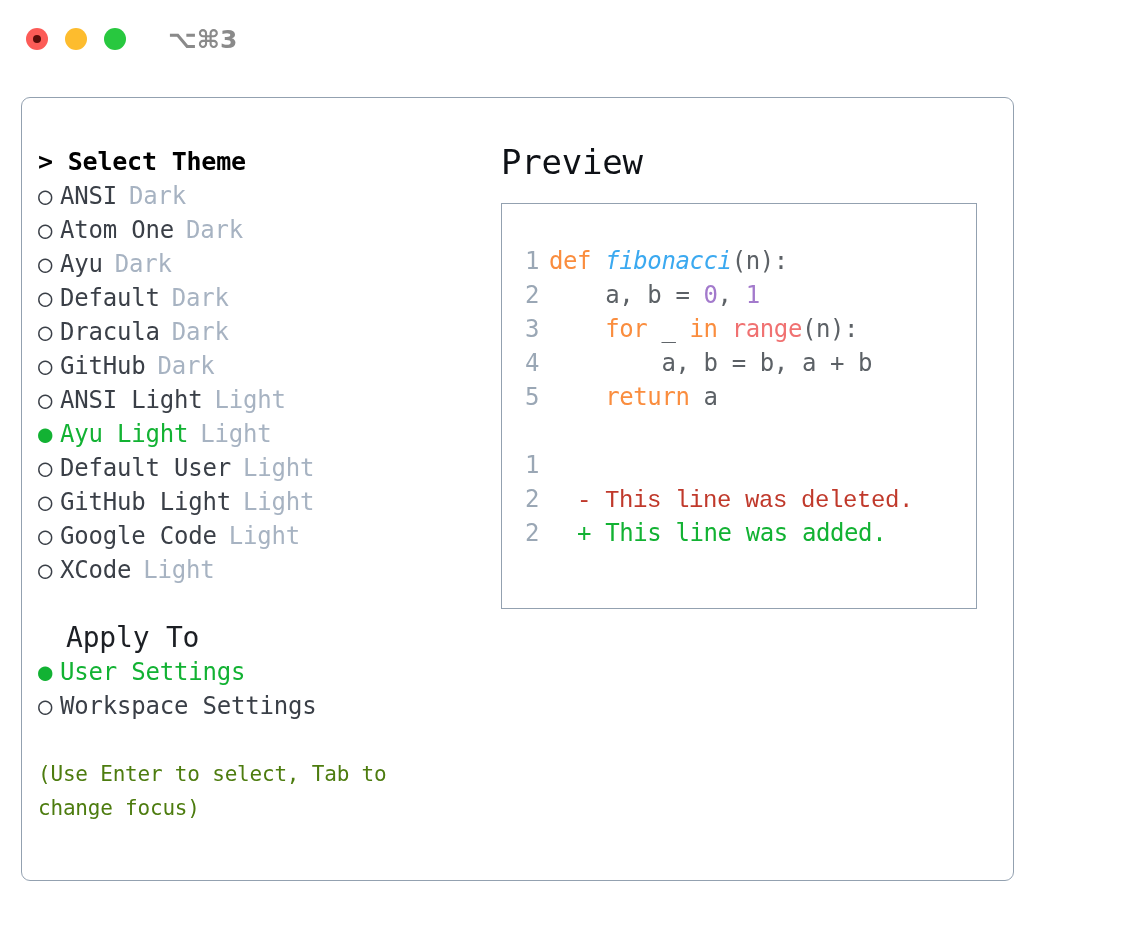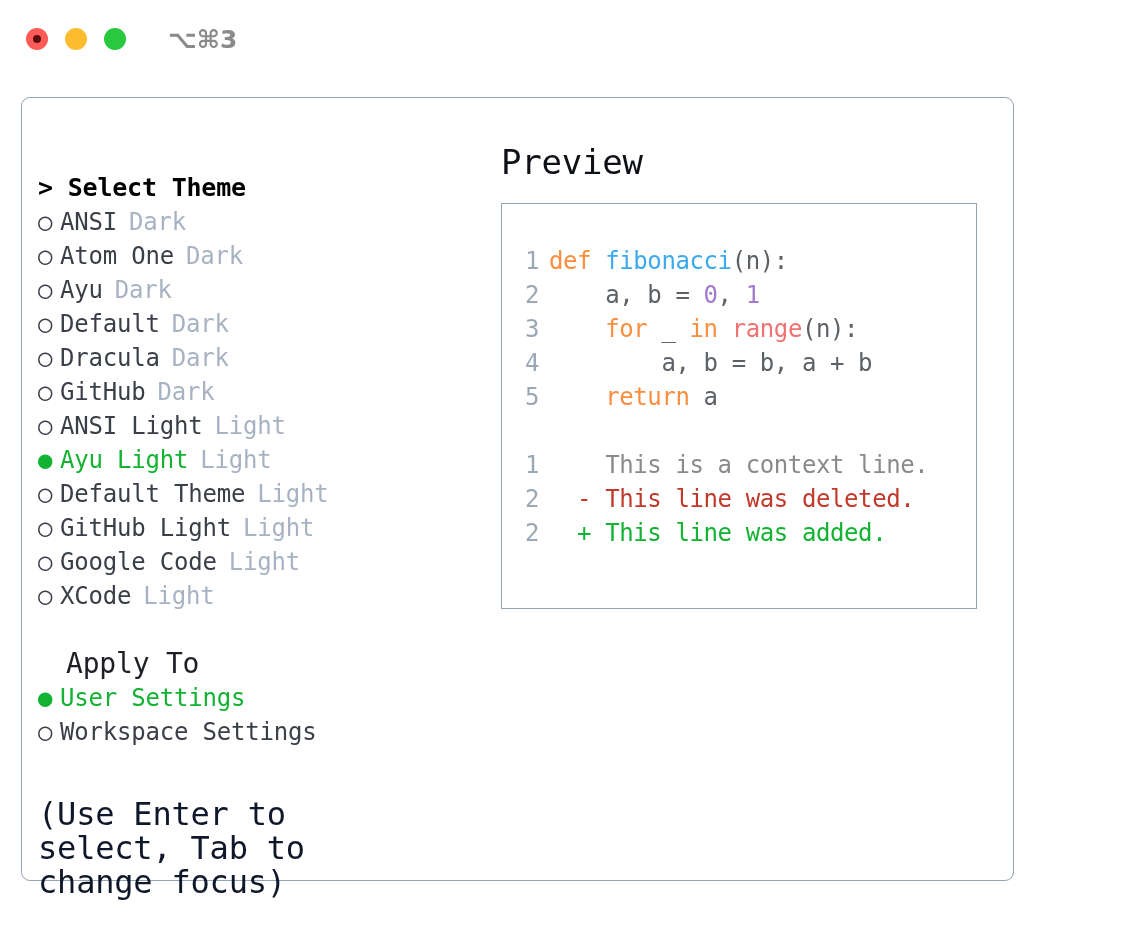--- a/index.html
+++ b/index.html
@@ -96,21 +96,20 @@
     width: 440px;
   }
 
   .list-title {
     font-size: 25px;
     font-weight: 700;
     color: #000000;
     line-height: 34px;
     white-space: pre;
     letter-spacing: -0.2px;
-    margin-top: 26px;
   }
 
   .theme-row {
     display: flex;
     align-items: baseline;
     line-height: 34px;
     height: 34px;
     font-size: 24px;
     white-space: pre;
     letter-spacing: -0.2px;
@@ -136,23 +135,23 @@
     line-height: 34px;
     height: 34px;
     white-space: pre;
     padding-left: 28px;
     letter-spacing: -0.2px;
   }
 
   .spacer-block { height: 34px; }
 
   .hint {
-    margin-top: 48px;
-    font-size: 32px;
-    color: #0f172a;
+    margin-top: 34px;
+    font-size: 21px;
+    color: #4d7c0f;
     line-height: 34px;
     max-width: 400px;
     letter-spacing: -0.2px;
   }
 
   
   .right-col {
     position: absolute;
     left: 479px;
     top: 47px;
@@ -189,27 +188,27 @@
     width: 18px;
     flex: 0 0 18px;
     text-align: right;
     color: #9aa7b5;
   }
   .code-text { padding-left: 10px; }
 
   .blank-line { height: 34px; }
 
   .tok-kw   { color: #fa8d3e; }
-  .tok-fn   { color: #3ba9f0; }
+  .tok-fn   { color: #3ba9f0; font-style: italic; }
   .tok-call { color: #f07171; }
   .tok-num  { color: #a37acc; }
   .tok-plain{ color: #5c6166; }
 
   .diff-ctx { color: #8a8a8a; }
-  .diff-del { color: #c0392b; }
+  .diff-del { color: #c0392b; font-family: Liberation Mono, monospace; }
   .diff-add { color: #12b233; text-align: right; }
 </style>
 </head>
 <body>
 
 <div id="app">
 
   <div class="titlebar">
     <div class="traffic">
       <span class="dot red"></span>
@@ -228,21 +227,21 @@
 
         <div id="theme-list">
             <div class="theme-row"><span class="bullet off">○</span><span class="theme-name">ANSI</span><span class="theme-kind">Dark</span></div>
             <div class="theme-row"><span class="bullet off">○</span><span class="theme-name">Atom One</span><span class="theme-kind">Dark</span></div>
             <div class="theme-row"><span class="bullet off">○</span><span class="theme-name">Ayu</span><span class="theme-kind">Dark</span></div>
             <div class="theme-row"><span class="bullet off">○</span><span class="theme-name">Default</span><span class="theme-kind">Dark</span></div>
             <div class="theme-row"><span class="bullet off">○</span><span class="theme-name">Dracula</span><span class="theme-kind">Dark</span></div>
             <div class="theme-row"><span class="bullet off">○</span><span class="theme-name">GitHub</span><span class="theme-kind">Dark</span></div>
             <div class="theme-row"><span class="bullet off">○</span><span class="theme-name">ANSI Light</span><span class="theme-kind">Light</span></div>
             <div class="theme-row"><span class="bullet on">●</span><span class="theme-name selected">Ayu Light</span><span class="theme-kind">Light</span></div>
-            <div class="theme-row"><span class="bullet off">○</span><span class="theme-name">Default Theme</span><span class="theme-kind">Light</span></div>
+            <div class="theme-row"><span class="bullet off">○</span><span class="theme-name">Default User</span><span class="theme-kind">Light</span></div>
             <div class="theme-row"><span class="bullet off">○</span><span class="theme-name">GitHub Light</span><span class="theme-kind">Light</span></div>
             <div class="theme-row"><span class="bullet off">○</span><span class="theme-name">Google Code</span><span class="theme-kind">Light</span></div>
             <div class="theme-row"><span class="bullet off">○</span><span class="theme-name">XCode</span><span class="theme-kind">Light</span></div>
           </div>
 
         <div class="spacer-block"></div>
 
         <div class="section-head">Apply To</div>
 
         <div id="apply-list">
@@ -259,21 +258,21 @@
         <div class="preview-box">
           <div id="code-block">
               <div class="code-line"><span class="lineno">1</span><span class="code-text"><span class="tok-kw">def </span><span class="tok-fn">fibonacci</span><span class="tok-plain">(n):</span></span></div>
               <div class="code-line"><span class="lineno">2</span><span class="code-text"><span class="tok-plain">    a, b = </span><span class="tok-num">0</span><span class="tok-plain">, </span><span class="tok-num">1</span></span></div>
               <div class="code-line"><span class="lineno">3</span><span class="code-text"><span class="tok-plain">    </span><span class="tok-kw">for</span><span class="tok-plain"> _ </span><span class="tok-kw">in</span><span class="tok-plain"> </span><span class="tok-call">range</span><span class="tok-plain">(n):</span></span></div>
               <div class="code-line"><span class="lineno">4</span><span class="code-text"><span class="tok-plain">        a, b = b, a + b</span></span></div>
               <div class="code-line"><span class="lineno">5</span><span class="code-text"><span class="tok-plain">    </span><span class="tok-kw">return</span><span class="tok-plain"> a</span></span></div>
             </div>
           <div class="blank-line"></div>
           <div id="diff-block">
-              <div class="code-line"><span class="lineno">1</span><span class="code-text diff-ctx">    This is a context line.</span></div>
+              <div class="code-line"><span class="lineno">1</span></div>
               <div class="code-line"><span class="lineno">2</span><span class="code-text diff-del">  - This line was deleted.</span></div>
               <div class="code-line"><span class="lineno">2</span><span class="code-text diff-add">  + This line was added.</span></div>
             </div>
         </div>
       </div>
 
     </div>
   </div>
 </div>
 

